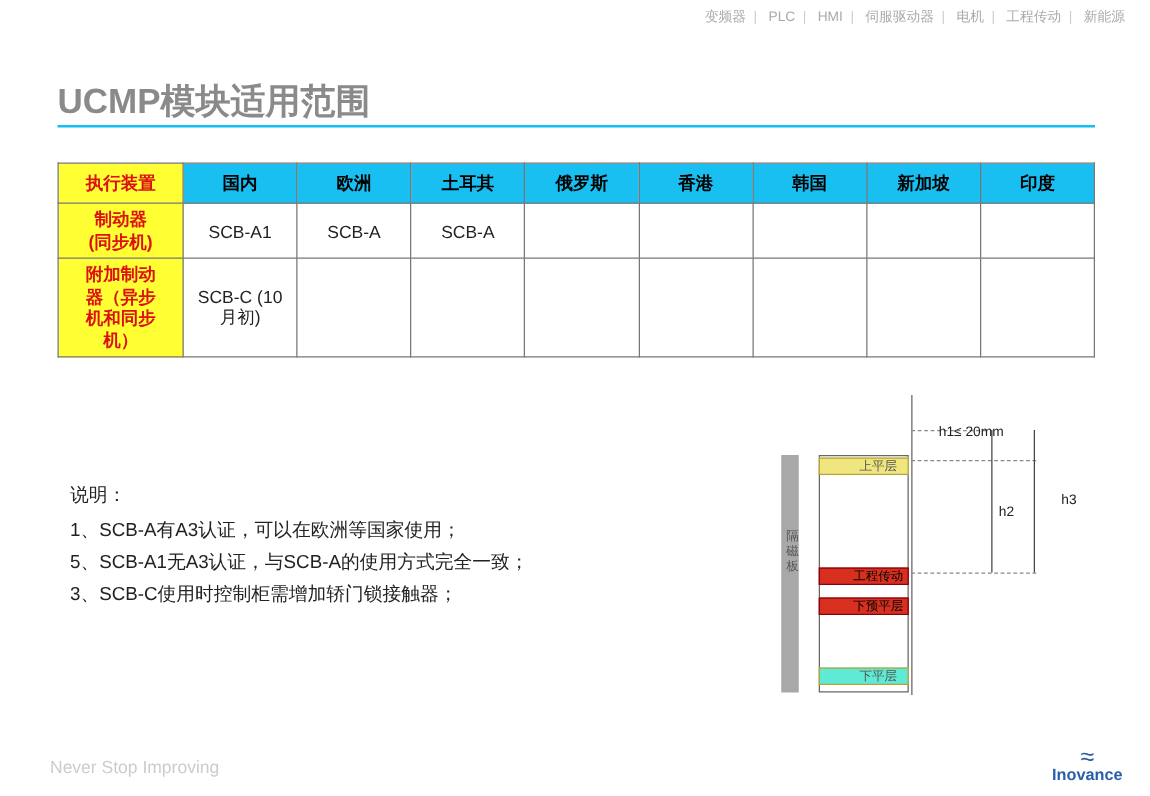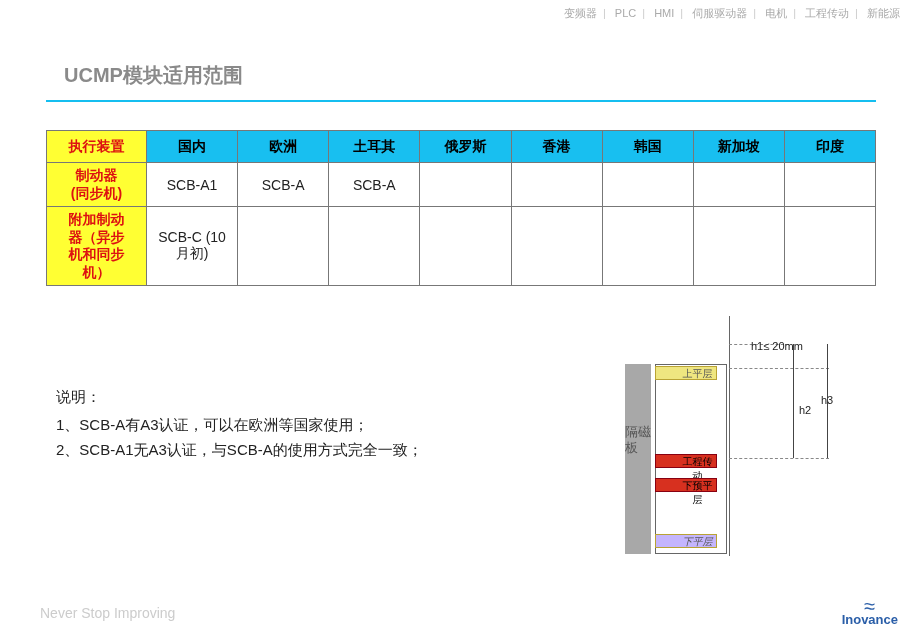--- a/index.html
+++ b/index.html
@@ -8,22 +8,22 @@
     font-family: "Microsoft YaHei", Arial, sans-serif;
     background: #fff; color: #333;
     position: relative; overflow: hidden;
   }
   .topnav {
     position: absolute; top: 6px; right: 20px;
     font-size: 11px; color: #aaa;
   }
   .topnav span.sep { margin: 0 6px; color: #ccc; }
   .title {
-    position: absolute; left: 64px; top: 62px;
-    font-size: 20px; font-weight: 700; color: #8a8a8a;
+    position: absolute; left: 46px; top: 62px;
+    font-size: 28px; font-weight: 700; color: #8a8a8a;
   }
   .title-underline {
     position: absolute; left: 46px; top: 100px;
     width: 830px; height: 2px; background: #15bef0;
   }
   .tbl {
     position: absolute; left: 46px; top: 130px;
     border-collapse: collapse; font-size: 14px; color: #222;
     table-layout: fixed; width: 830px;
   }
@@ -53,50 +53,50 @@
   }
   .logo .wave { font-size: 20px; color: #2a5ea8; line-height: 0.6; }
   .logo .name { font-size: 13px; font-weight: 700; color: #2a5ea8; }
   
   .diagram {
     position: absolute; left: 605px; top: 316px;
     width: 265px; height: 260px;
   }
   .shield {
     position: absolute; left: 20px; top: 48px;
-    width: 26px; height: 190px; background: #a8a8a8;
-    color: #555; font-size: 13px; text-align: left; line-height: 1.2;
+    width: 14px; height: 190px; background: #a8a8a8;
+    color: #555; font-size: 10px; text-align: right; line-height: 1.2;
     padding-top: 60px;
   }
   .rail-zone {
     position: absolute; left: 50px; top: 48px;
     width: 72px; height: 190px; border: 1px solid #666;
     background: #fff;
   }
   .lbl {
-    position: absolute; width: 62px; height: 14px;
+    position: absolute; width: 72px; height: 14px;
     font-size: 10px; line-height: 14px; text-align: center; color: #555;
     border: 1px solid #b9a334;
     padding-left: 23px;
   }
   .lbl.top    { left: 50px; top:  50px; background: #efe680; }
   .lbl.up     { left: 50px; top: 138px; background: #d7301f; color:#000; border-color:#801; }
   .lbl.down   { left: 50px; top: 162px; background: #d7301f; color:#000; border-color:#801; }
-  .lbl.bottom { left: 50px; top: 218px; background: #c4b5fd; font-style: italic; }
+  .lbl.bottom { left: 50px; top: 218px; background: #5eead4; }
   .rails-line { position: absolute; left: 124px; width: 1px; background:#666; }
   .railA { top: 0; height: 240px; }
   
   .dim { position: absolute; border-right: 1px solid #444; width: 0; }
   .dim.h1 { left: 188px; top: 28px; height: 24px; }
   .dim.h2 { left: 188px; top: 52px; height: 90px; }
   .dim.h3 { left: 222px; top: 28px; height: 114px; }
   .dimlbl { position: absolute; font-size: 11px; color: #222; }
   .dimlbl.h1t { left: 146px; top: 24px; }
   .dimlbl.h2t { left: 194px; top: 88px; }
-  .dimlbl.h3t { left: 216px; top: 78px; }
+  .dimlbl.h3t { left: 244px; top: 78px; }
   .tick { position: absolute; width: 60px; height: 0; border-top: 1px dashed #888; }
   .tick.t1 { left: 124px; top: 28px; }
   .tick.t2 { left: 124px; top: 52px; width: 100px; }
   .tick.t3 { left: 124px; top: 142px; width: 100px; }
 </style>
 </head>
 <body>
 
 <div class="topnav">
   <span>变频器</span><span class="sep">|</span>
@@ -145,21 +145,22 @@
     <td></td>
     <td></td>
     <td></td>
   </tr>
 </tbody>
   </table>
 
 <div class="notes">
   <div class="hd">说明：</div>
   <div>1、SCB-A有A3认证，可以在欧洲等国家使用；</div>
-  <div>2、SCB-A1无A3认证，与SCB-A的使用方式完全一致；</div>
+  <div>5、SCB-A1无A3认证，与SCB-A的使用方式完全一致；</div>
+  <div>3、SCB-C使用时控制柜需增加轿门锁接触器；</div>
 </div>
 
 <div class="diagram">
   <div class="shield">隔磁板</div>
   <div class="rail-zone"></div>
   <div class="rails-line railA"></div>
   <div class="lbl top">上平层</div>
   <div class="lbl up">工程传动</div>
   <div class="lbl down">下预平层</div>
   <div class="lbl bottom">下平层</div>

